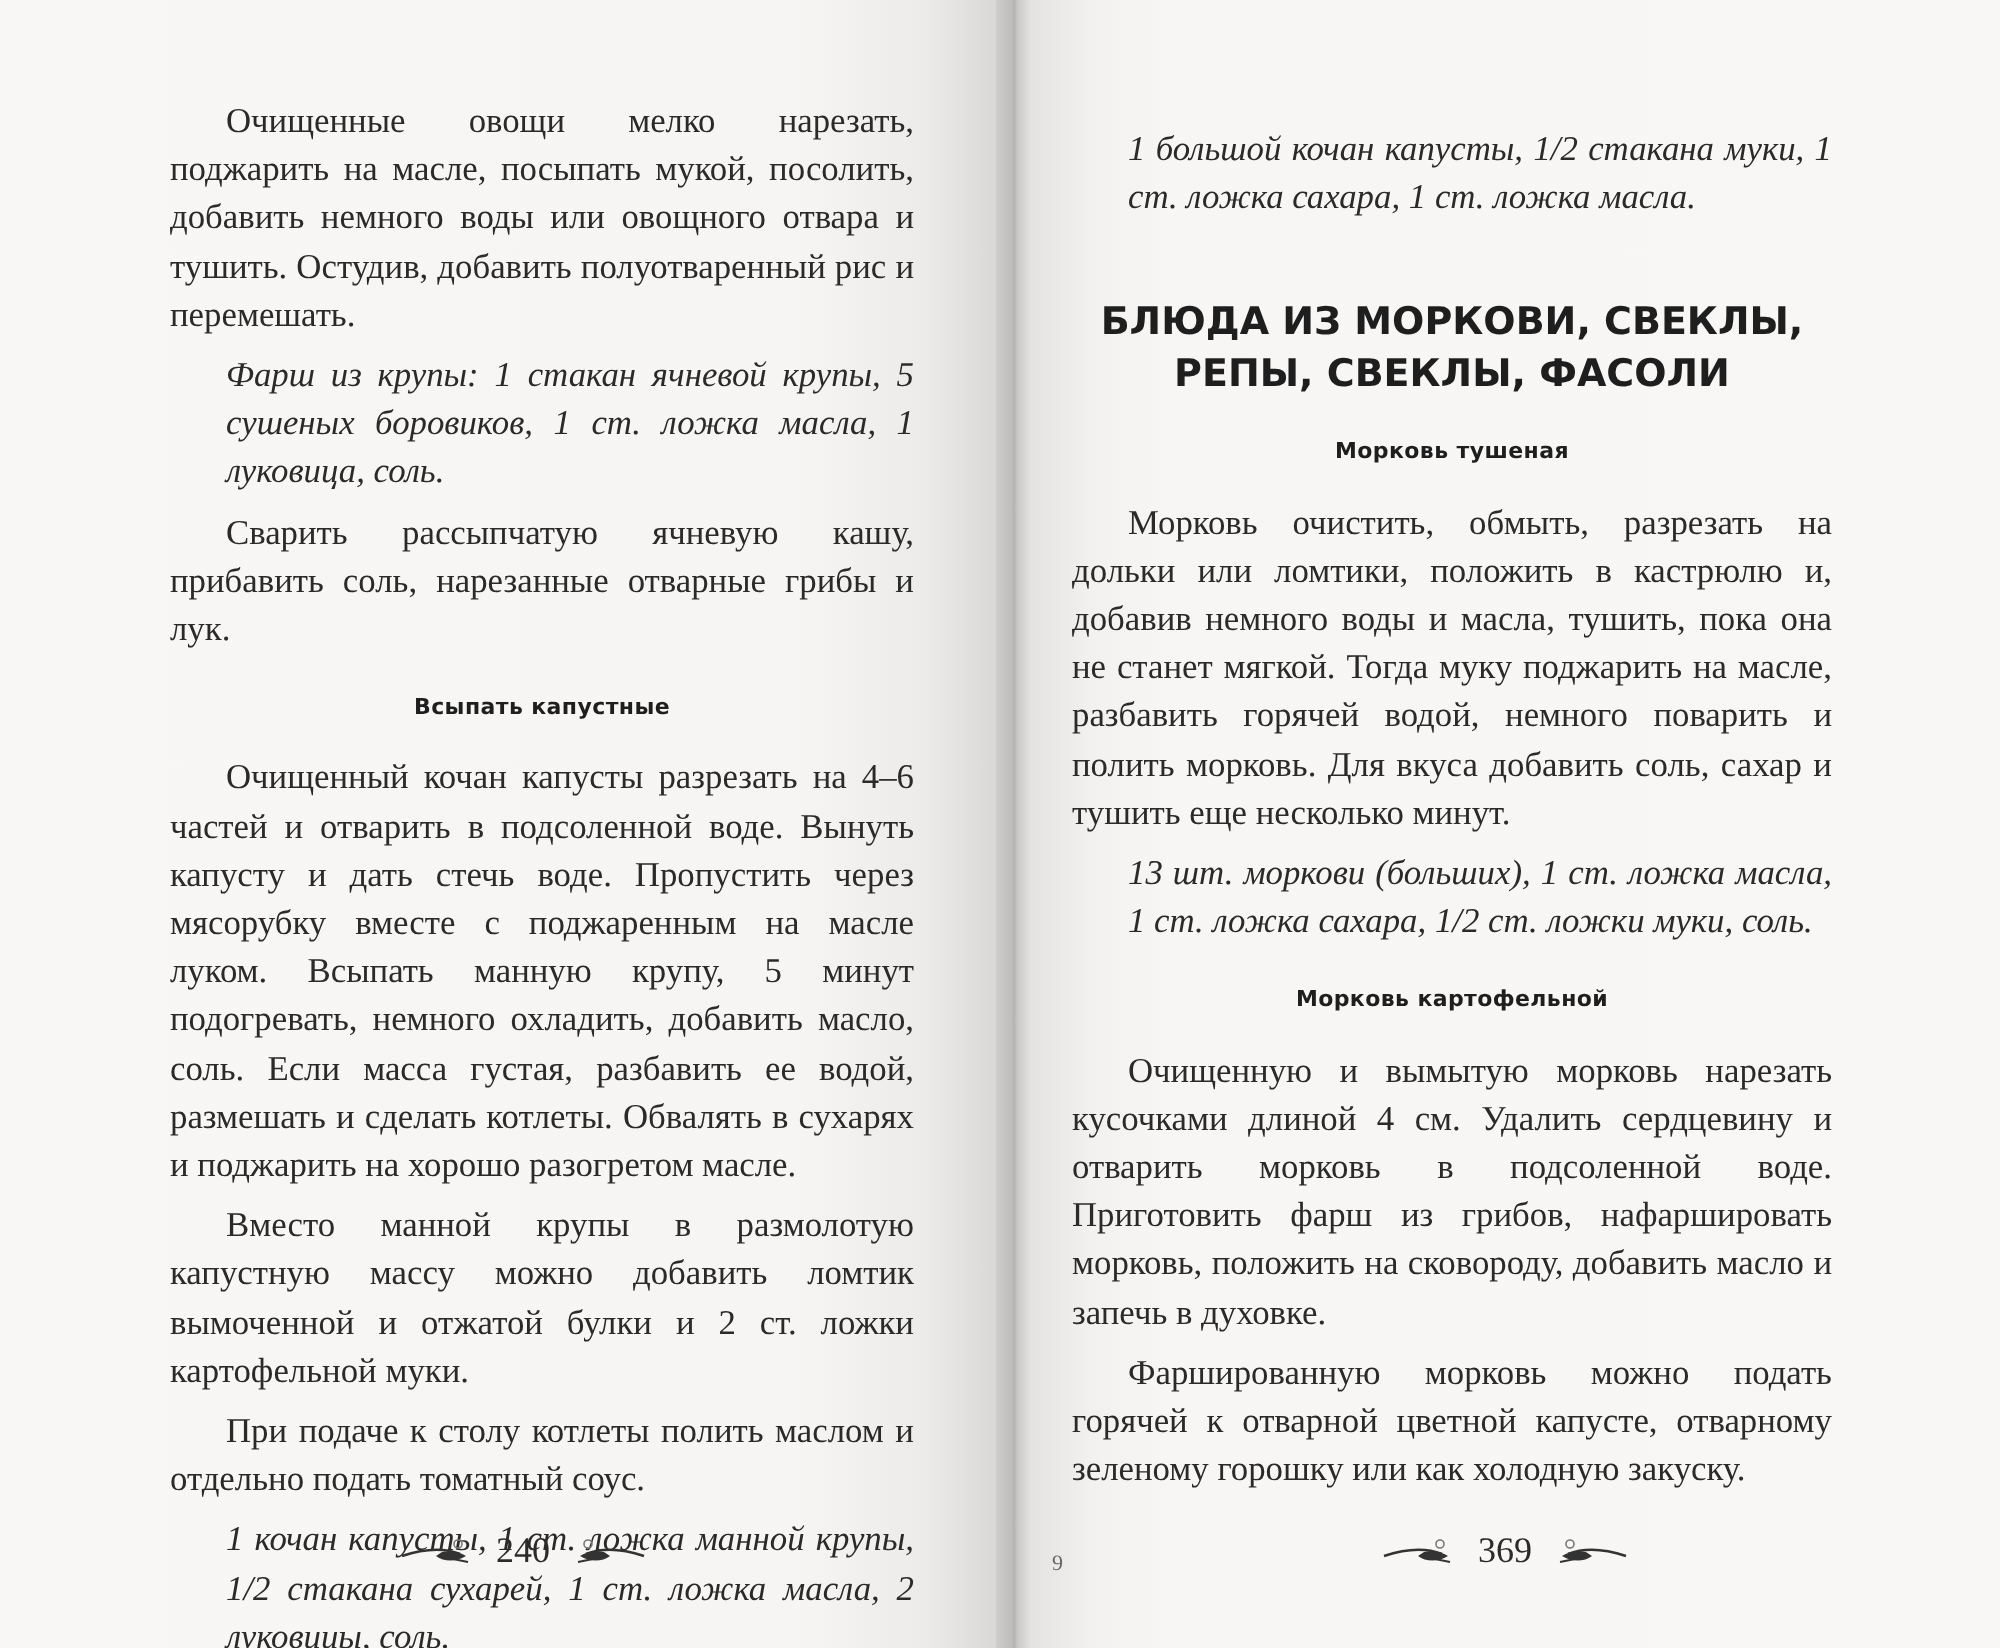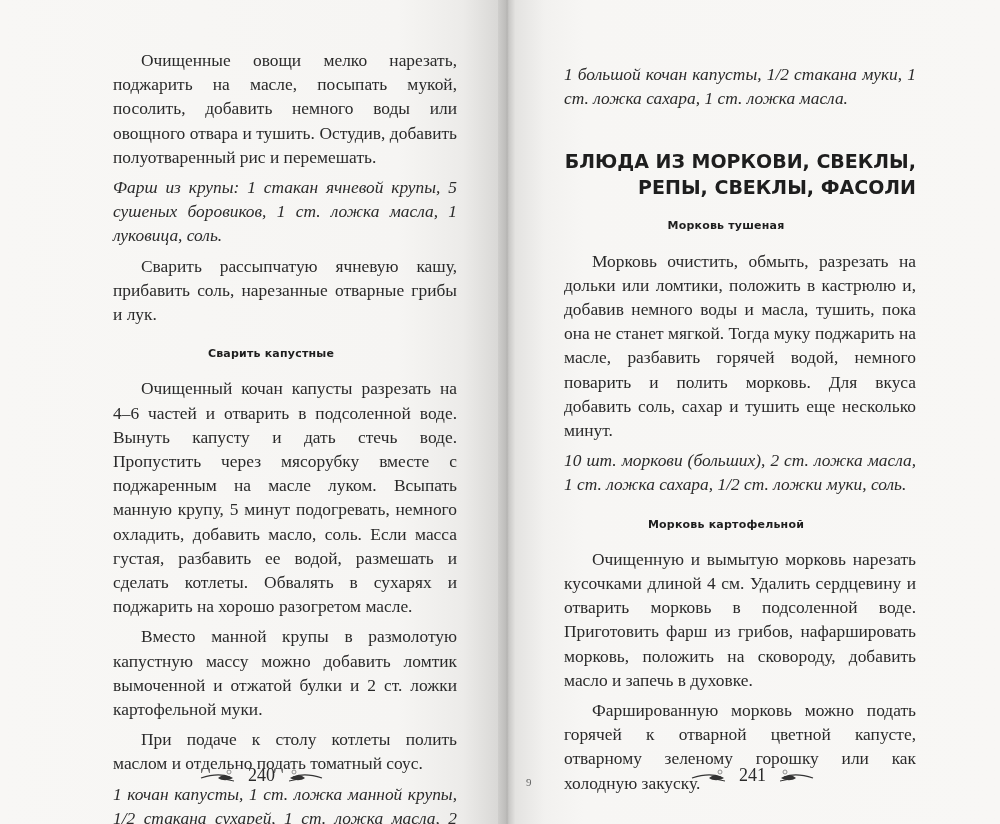--- a/index.html
+++ b/index.html
@@ -21,21 +21,21 @@
     background: linear-gradient(to right, #cfcecc 0%, #bdbcba 45%, #b3b2b0 50%, #c9c8c6 60%, #e6e5e3 100%);
   }
   .page-right {
     width: 484px;
     background: linear-gradient(to right, #e4e3e1 0%, #f2f1ef 6%, #f7f6f4 14%, #f8f7f5 100%);
   }
   .text-block { position: absolute; font-size: 17.4px; line-height: 24.2px; }
   .page-left .text-block { left: 85px; width: 372px; top: 48px; }
   .page-right .text-block { left: 20px; width: 380px; top: 60px; }
   p { margin: 0; text-align: justify; text-align-last: left; }
-  p.indent { text-indent: 28px; margin-left: 28px; }
+  p.indent { text-indent: 28px; }
   p.ingr { font-style: italic; padding-left: 28px; text-indent: 0; margin-top: 2px; margin-bottom: 6px; }
   p.ingr.first-line-indent { padding-left: 0; text-indent: 28px; }
   .body-para { margin-bottom: 6px; }
   h3.recipe-title {
     font-family: "DejaVu Sans", "Liberation Sans", sans-serif;
     font-weight: bold; font-size: 11px; text-align: center;
     margin: 16px 0 10px 0; letter-spacing: 0.2px; color: #1e1e1e;
   }
   h2.section-title {
     font-family: "DejaVu Sans", "Liberation Sans", sans-serif;
@@ -43,33 +43,33 @@
     text-align: center; margin: 38px 0 14px 0; color: #1e1e1e;
   }
   .folio {
     position: absolute; bottom: 38px; font-size: 18px;
     display: flex; align-items: center; gap: 12px; color: #2b2b2b;
   }
   .page-left .folio { left: 200px; }
   .page-right .folio { left: 175px; }
   .ornament { width: 36px; height: 14px; display: inline-block; }
   .signature-mark { position: absolute; left: 10px; bottom: 36px; font-size: 11px; color: #666; }
-  .line { display: block; text-align: right; }
+  .line { display: block; }
 </style>
 </head>
 <body>
 
 <div class="spread">
 
   <div class="page page-left">
     <div class="text-block">
       <p class="indent body-para">Очищенные овощи мелко нарезать, поджарить на масле, посыпать мукой, посолить, добавить немного воды или овощного отвара и тушить. Остудив, добавить полуотваренный рис и перемешать.</p>
       <p class="ingr first-line-indent hang-fix" style="padding-left:28px;text-indent:0">Фарш из крупы: 1 стакан ячневой крупы, 5 сушеных боровиков, 1 ст. ложка масла, 1 луковица, соль.</p>
       <p class="indent body-para">Сварить рассыпчатую ячневую кашу, прибавить соль, нарезанные отварные грибы и лук.</p>
-      <h3 class="recipe-title">Сварить капустные</h3>
+      <h3 class="recipe-title">Всыпать капустные</h3>
       <p class="indent body-para">Очищенный кочан капусты разрезать на 4–6 частей и отварить в подсоленной воде. Вынуть капусту и дать стечь воде. Пропустить через мясорубку вместе с поджаренным на масле луком. Всыпать манную крупу, 5 минут подогревать, немного охладить, добавить масло, соль. Если масса густая, разбавить ее водой, размешать и сделать котлеты. Обвалять в сухарях и поджарить на хорошо разогретом масле.</p>
       <p class="indent body-para">Вместо манной крупы в размолотую капустную массу можно добавить ломтик вымоченной и отжатой булки и 2 ст. ложки картофельной муки.</p>
       <p class="indent body-para">При подаче к столу котлеты полить маслом и отдельно подать томатный соус.</p>
       <p class="ingr">1 кочан капусты, 1 ст. ложка манной крупы, 1/2 стакана сухарей, 1 ст. ложка масла, 2 луковицы, соль.</p>
 
     </div>
 
     <div class="folio">
       <svg class="ornament" viewBox="0 0 36 14">
         <path d="M1 9 C 10 6, 20 4, 30 8" stroke="#333" stroke-width="1.3" fill="none"></path>
@@ -91,36 +91,36 @@
 
   <div class="page page-right">
     <div class="text-block">
       <p class="ingr">1 большой кочан капусты, 1/2 стакана муки, 1 ст. ложка сахара, 1 ст. ложка масла.</p>
       <h2 class="section-title">
         <span class="line">БЛЮДА ИЗ МОРКОВИ, СВЕКЛЫ,</span>
         <span class="line">РЕПЫ, СВЕКЛЫ, ФАСОЛИ</span>
       </h2>
       <h3 class="recipe-title" style="margin-top:4px">Морковь тушеная</h3>
       <p class="indent body-para">Морковь очистить, обмыть, разрезать на дольки или ломтики, положить в кастрюлю и, добавив немного воды и масла, тушить, пока она не станет мягкой. Тогда муку поджарить на масле, разбавить горячей водой, немного поварить и полить морковь. Для вкуса добавить соль, сахар и тушить еще несколько минут.</p>
-      <p class="ingr">10 шт. моркови (больших), 2 ст. ложка масла, 1 ст. ложка сахара, 1/2 ст. ложки муки, соль.</p>
+      <p class="ingr">13 шт. моркови (больших), 1 ст. ложка масла, 1 ст. ложка сахара, 1/2 ст. ложки муки, соль.</p>
       <h3 class="recipe-title">Морковь картофельной</h3>
       <p class="indent body-para">Очищенную и вымытую морковь нарезать кусочками длиной 4 см. Удалить сердцевину и отварить морковь в подсоленной воде. Приготовить фарш из грибов, нафаршировать морковь, положить на сковороду, добавить масло и запечь в духовке.</p>
       <p class="indent">Фаршированную морковь можно подать горячей к отварной цветной капусте, отварному зеленому горошку или как холодную закуску.</p>
     </div>
 
     <span class="signature-mark">9</span>
 
     <div class="folio">
       <svg class="ornament" viewBox="0 0 36 14">
         <path d="M1 9 C 10 6, 20 4, 30 8" stroke="#333" stroke-width="1.3" fill="none"></path>
         <path d="M18 9 C 22 12, 28 12, 33 9 C 30 7, 25 6, 21 7 Z" fill="#333"></path>
         <circle cx="29" cy="3" r="2" fill="none" stroke="#777" stroke-width="0.8"></circle>
         <path d="M24 10 L 34 12" stroke="#333" stroke-width="1"></path>
       </svg>
-      <span>241</span>
+      <span>369</span>
       <svg class="ornament" viewBox="0 0 36 14">
         <path d="M35 9 C 26 6, 16 4, 6 8" stroke="#333" stroke-width="1.3" fill="none"></path>
         <path d="M18 9 C 14 12, 8 12, 3 9 C 6 7, 11 6, 15 7 Z" fill="#333"></path>
         <circle cx="7" cy="3" r="2" fill="none" stroke="#777" stroke-width="0.8"></circle>
         <path d="M12 10 L 2 12" stroke="#333" stroke-width="1"></path>
       </svg>
     </div>
   </div>
 </div>
 

